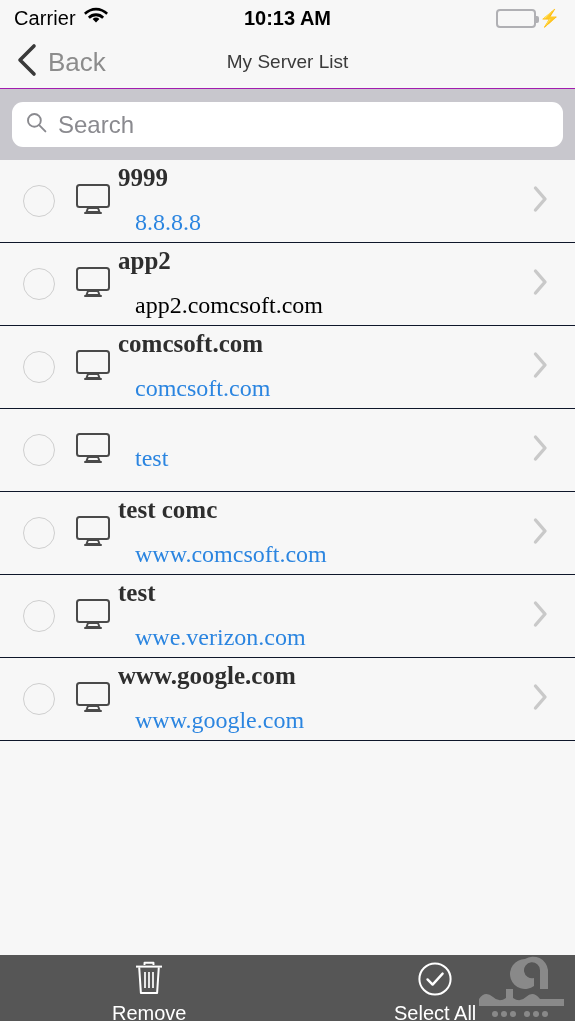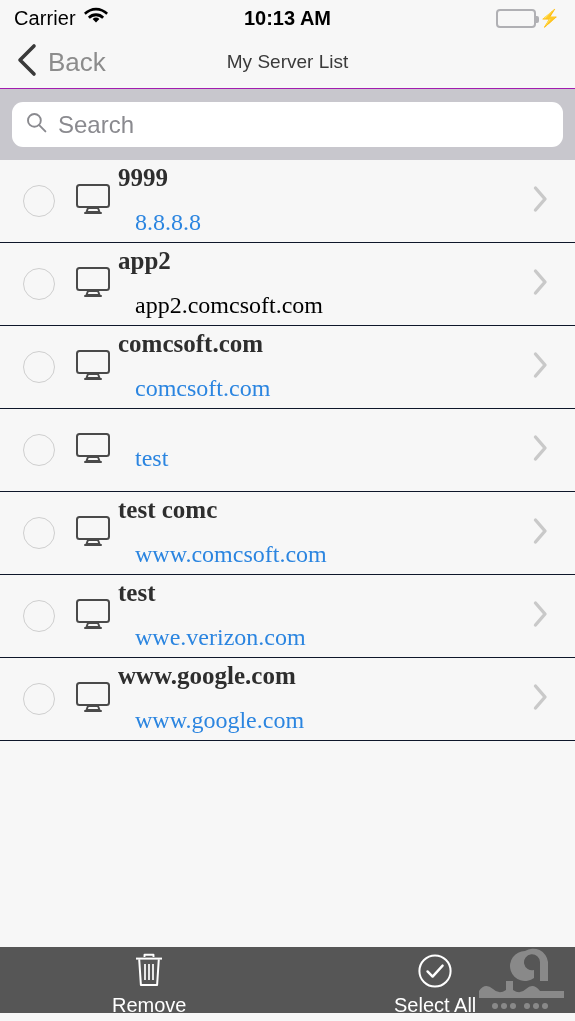--- a/index.html
+++ b/index.html
@@ -90,21 +90,21 @@
   }
   .row-sub {
     font-size:24px; color:#2b85e0; line-height:1.2;
     margin-left:17px; margin-top:16px; white-space:nowrap;
   }
   .row-chevron { flex:none; margin-right:26px; display:block; }
   .list-tail { height:38px; background:#f7f7f7; }
 
   
   .toolbar {
-    position:absolute; left:0; right:0; bottom:8px;
+    position:absolute; left:0; right:0; bottom:0;
     height:66px; background:#565656;
     display:flex; align-items:center; overflow:hidden;
   }
   .tb-btn {
     display:flex; flex-direction:column; align-items:center;
     justify-content:center; gap:1px; cursor:pointer; z-index:2;
   }
   .tb-remove { position:absolute; left:112px; top:6px; }
   .tb-selectall { position:absolute; left:394px; top:6px; }
   .tb-label { font-size:20px; color:#fff; }

